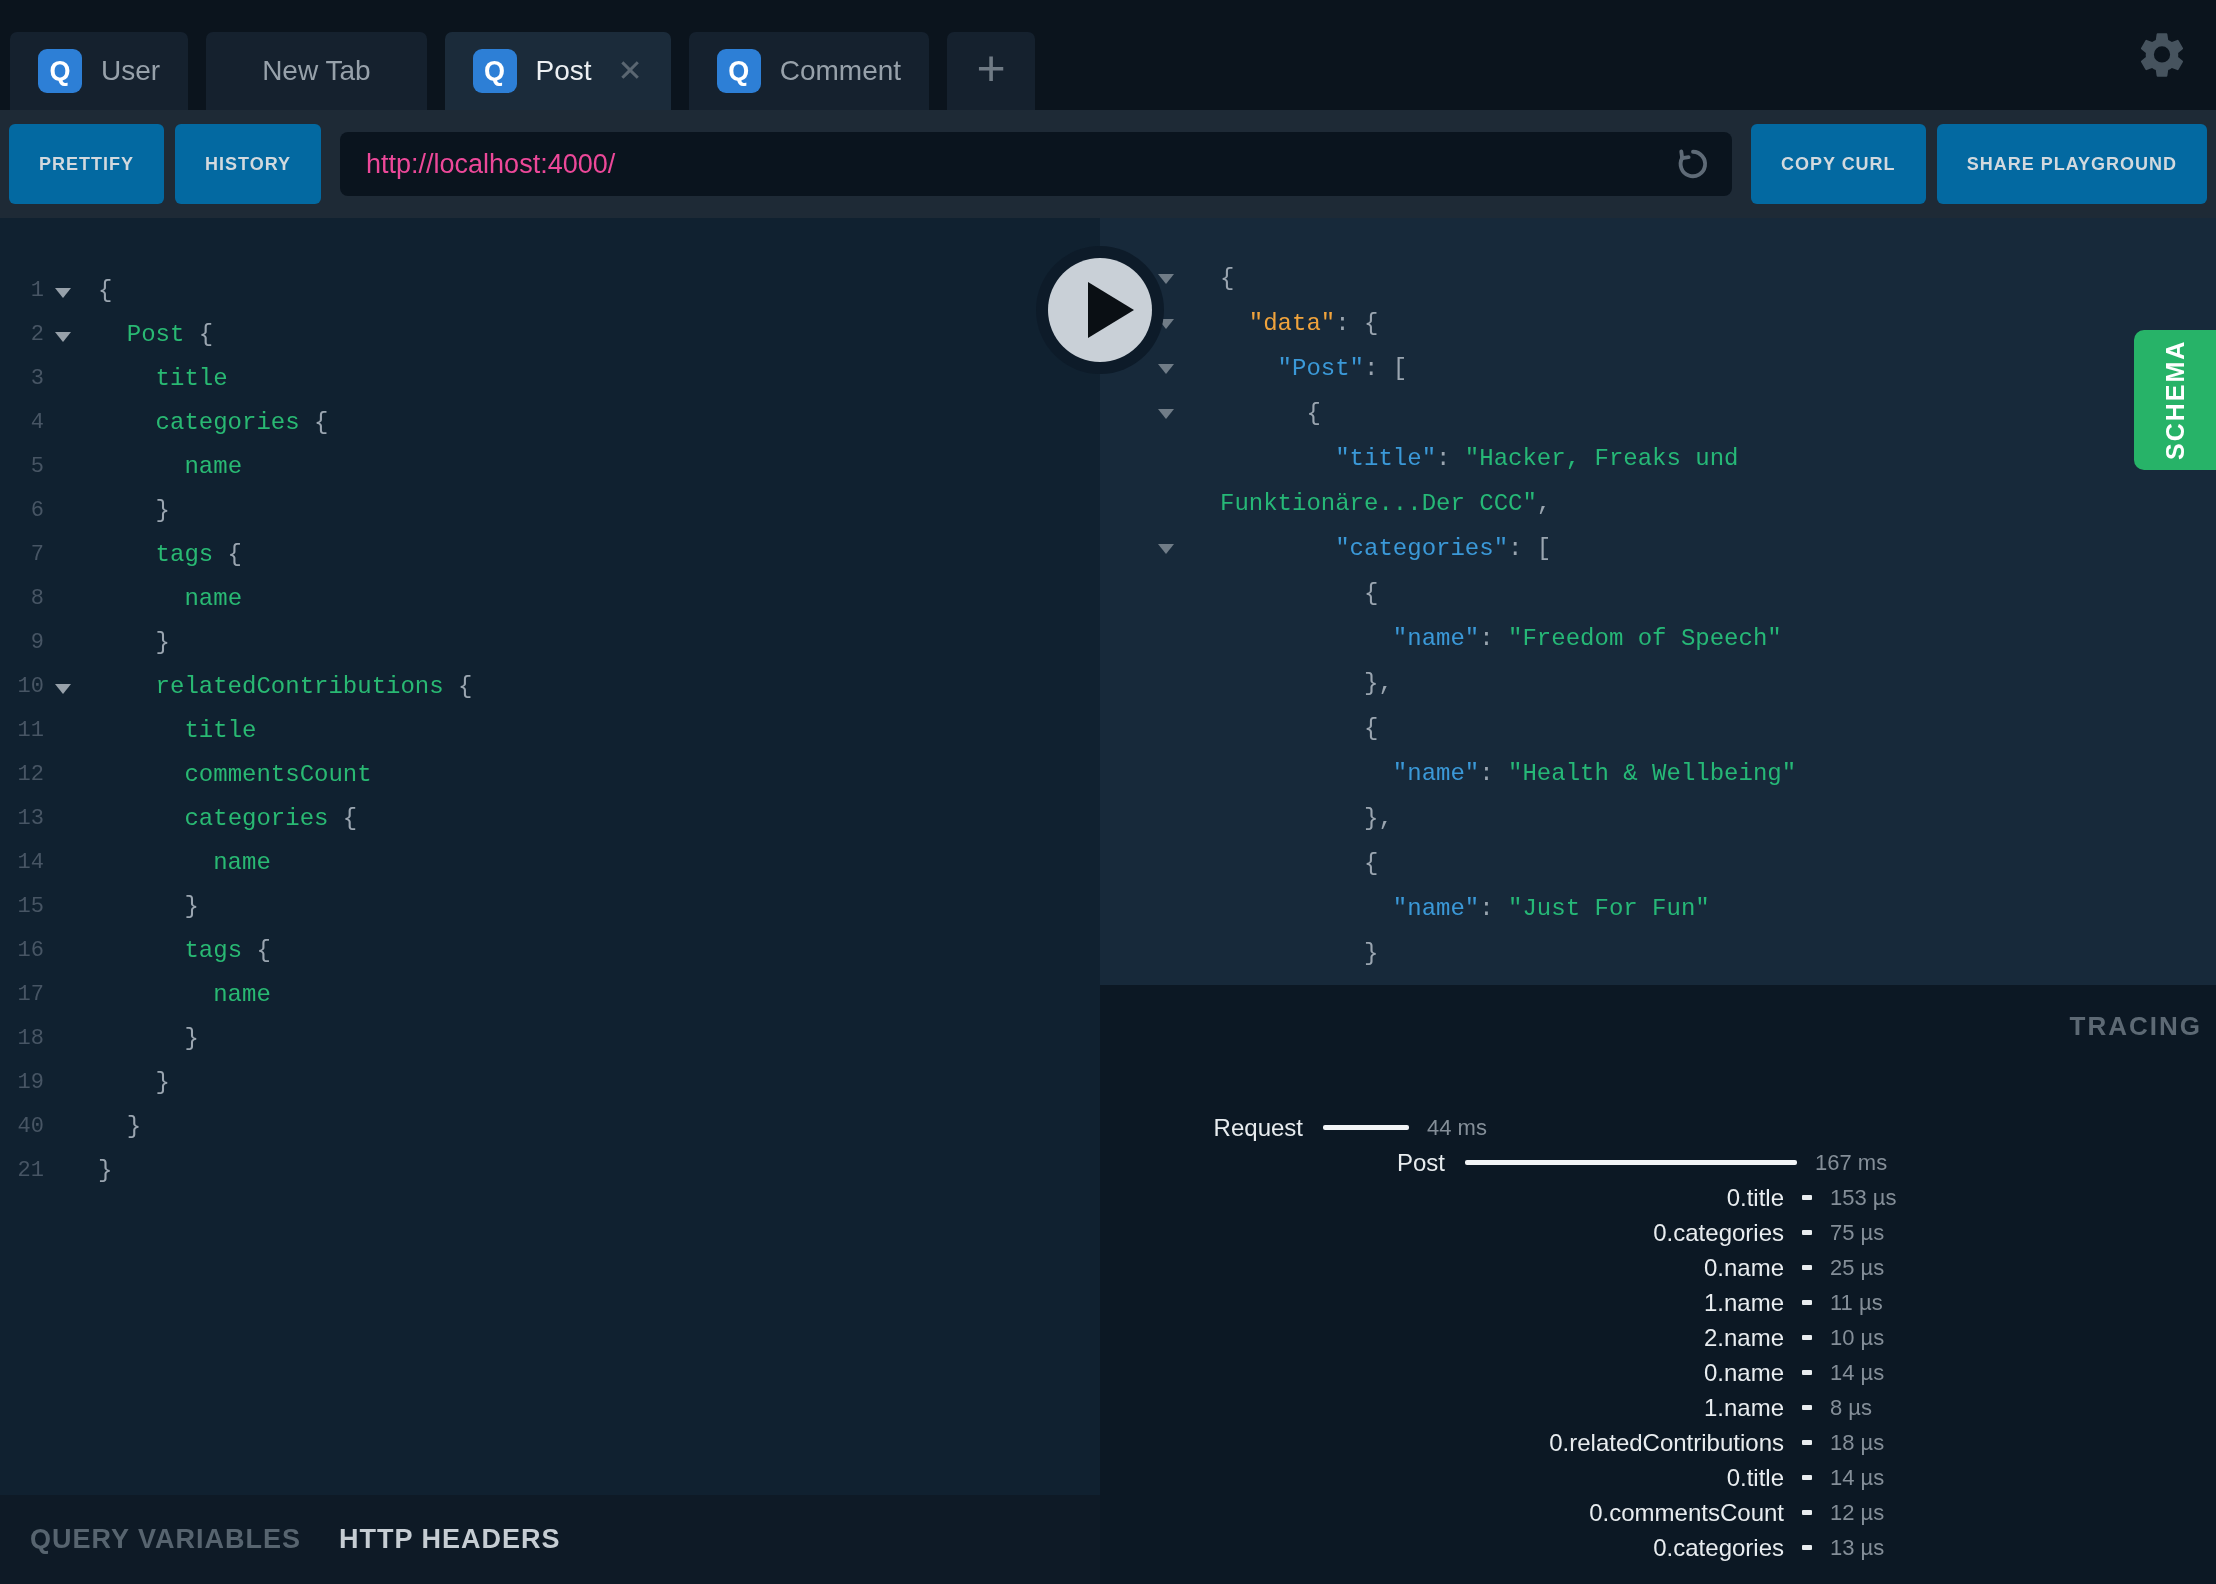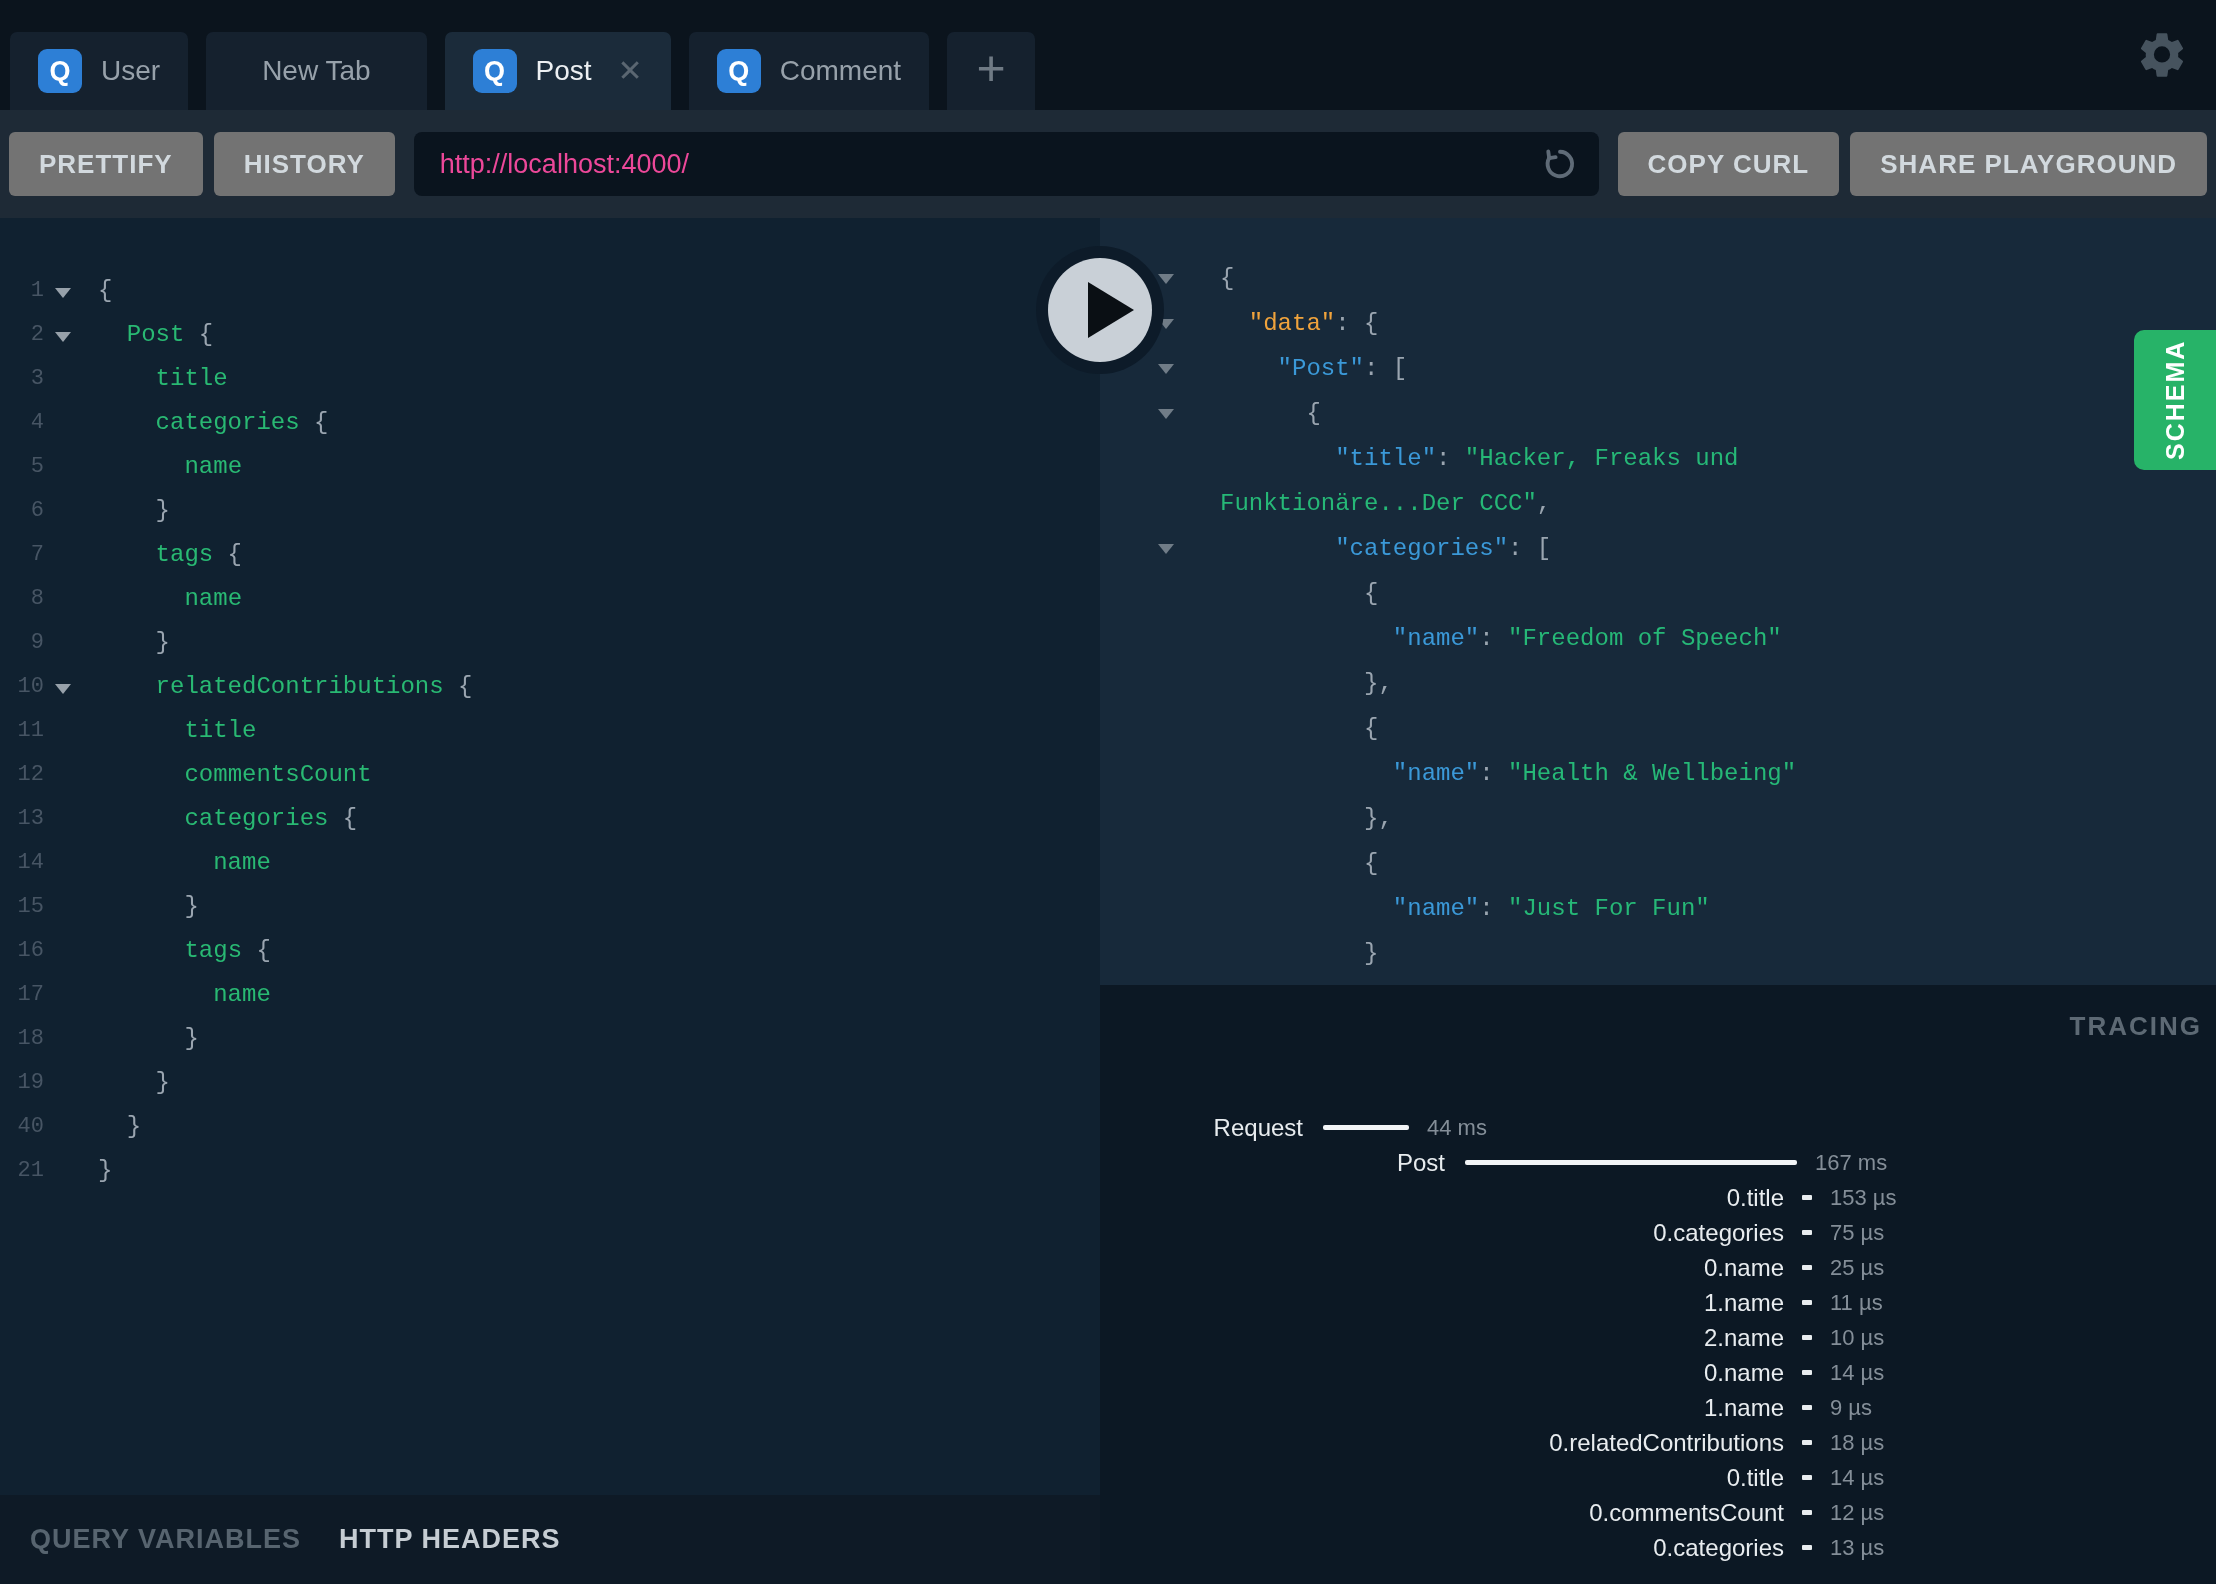--- a/index.html
+++ b/index.html
@@ -21,22 +21,22 @@
   .tab.active .tab-label { color:#edf0f2; }
   .tab-close { margin-left:26px; color:#5a6671; font-size:30px; line-height:1; }
   .plus-tab { width:88px; height:78px; background:#15212e; border:none; border-radius:7px 7px 0 0;
               color:#6f7a84; font-size:50px; font-weight:300; display:flex; align-items:center;
               justify-content:center; cursor:pointer; padding:0 0 6px 0; }
   .gear-wrap { margin-left:auto; margin-right:28px; align-self:center; cursor:pointer; line-height:0; }
 
   
   .toolbar { height:108px; background:#1e2a36; display:flex; align-items:center;
              padding:0 9px; gap:11px; }
-  .tbtn { height:64px; background:#737373; border:none; border-radius:6px; color:#d2d9de;
-          font-size:26px; letter-spacing:1px; padding:0 30px; font-family:inherit;
+  .tbtn { height:80px; background:#0369a1; border:none; border-radius:6px; color:#d2d9de;
+          font-size:18px; letter-spacing:1px; padding:0 30px; font-family:inherit;
           font-weight:600; cursor:pointer; white-space:nowrap; }
   .urlwrap { flex:1; height:64px; background:#0a141e; border-radius:8px; display:flex;
              align-items:center; padding:0 18px 0 24px; margin:0 8px; }
   .urlinput { flex:1; background:transparent; border:none; outline:none; color:#ec4899;
               font-size:27px; font-family:inherit; }
   .reload { line-height:0; cursor:pointer; }
 
   
   .main { position:relative; height:1366px; display:flex; }
   .left { width:1100px; background:#102130; display:flex; flex-direction:column; }
@@ -316,21 +316,21 @@
               <span class="tdur">10 µs</span>
             </div>
             <div class="trow">
               <span class="tlabel" style="width: 684px;">0.name</span>
               <span class="tdash"></span>
               <span class="tdur">14 µs</span>
             </div>
             <div class="trow">
               <span class="tlabel" style="width: 684px;">1.name</span>
               <span class="tdash"></span>
-              <span class="tdur">9 µs</span>
+              <span class="tdur">8 µs</span>
             </div>
             <div class="trow">
               <span class="tlabel" style="width: 684px;">0.relatedContributions</span>
               <span class="tdash"></span>
               <span class="tdur">18 µs</span>
             </div>
             <div class="trow">
               <span class="tlabel" style="width: 684px;">0.title</span>
               <span class="tdash"></span>
               <span class="tdur">14 µs</span>

